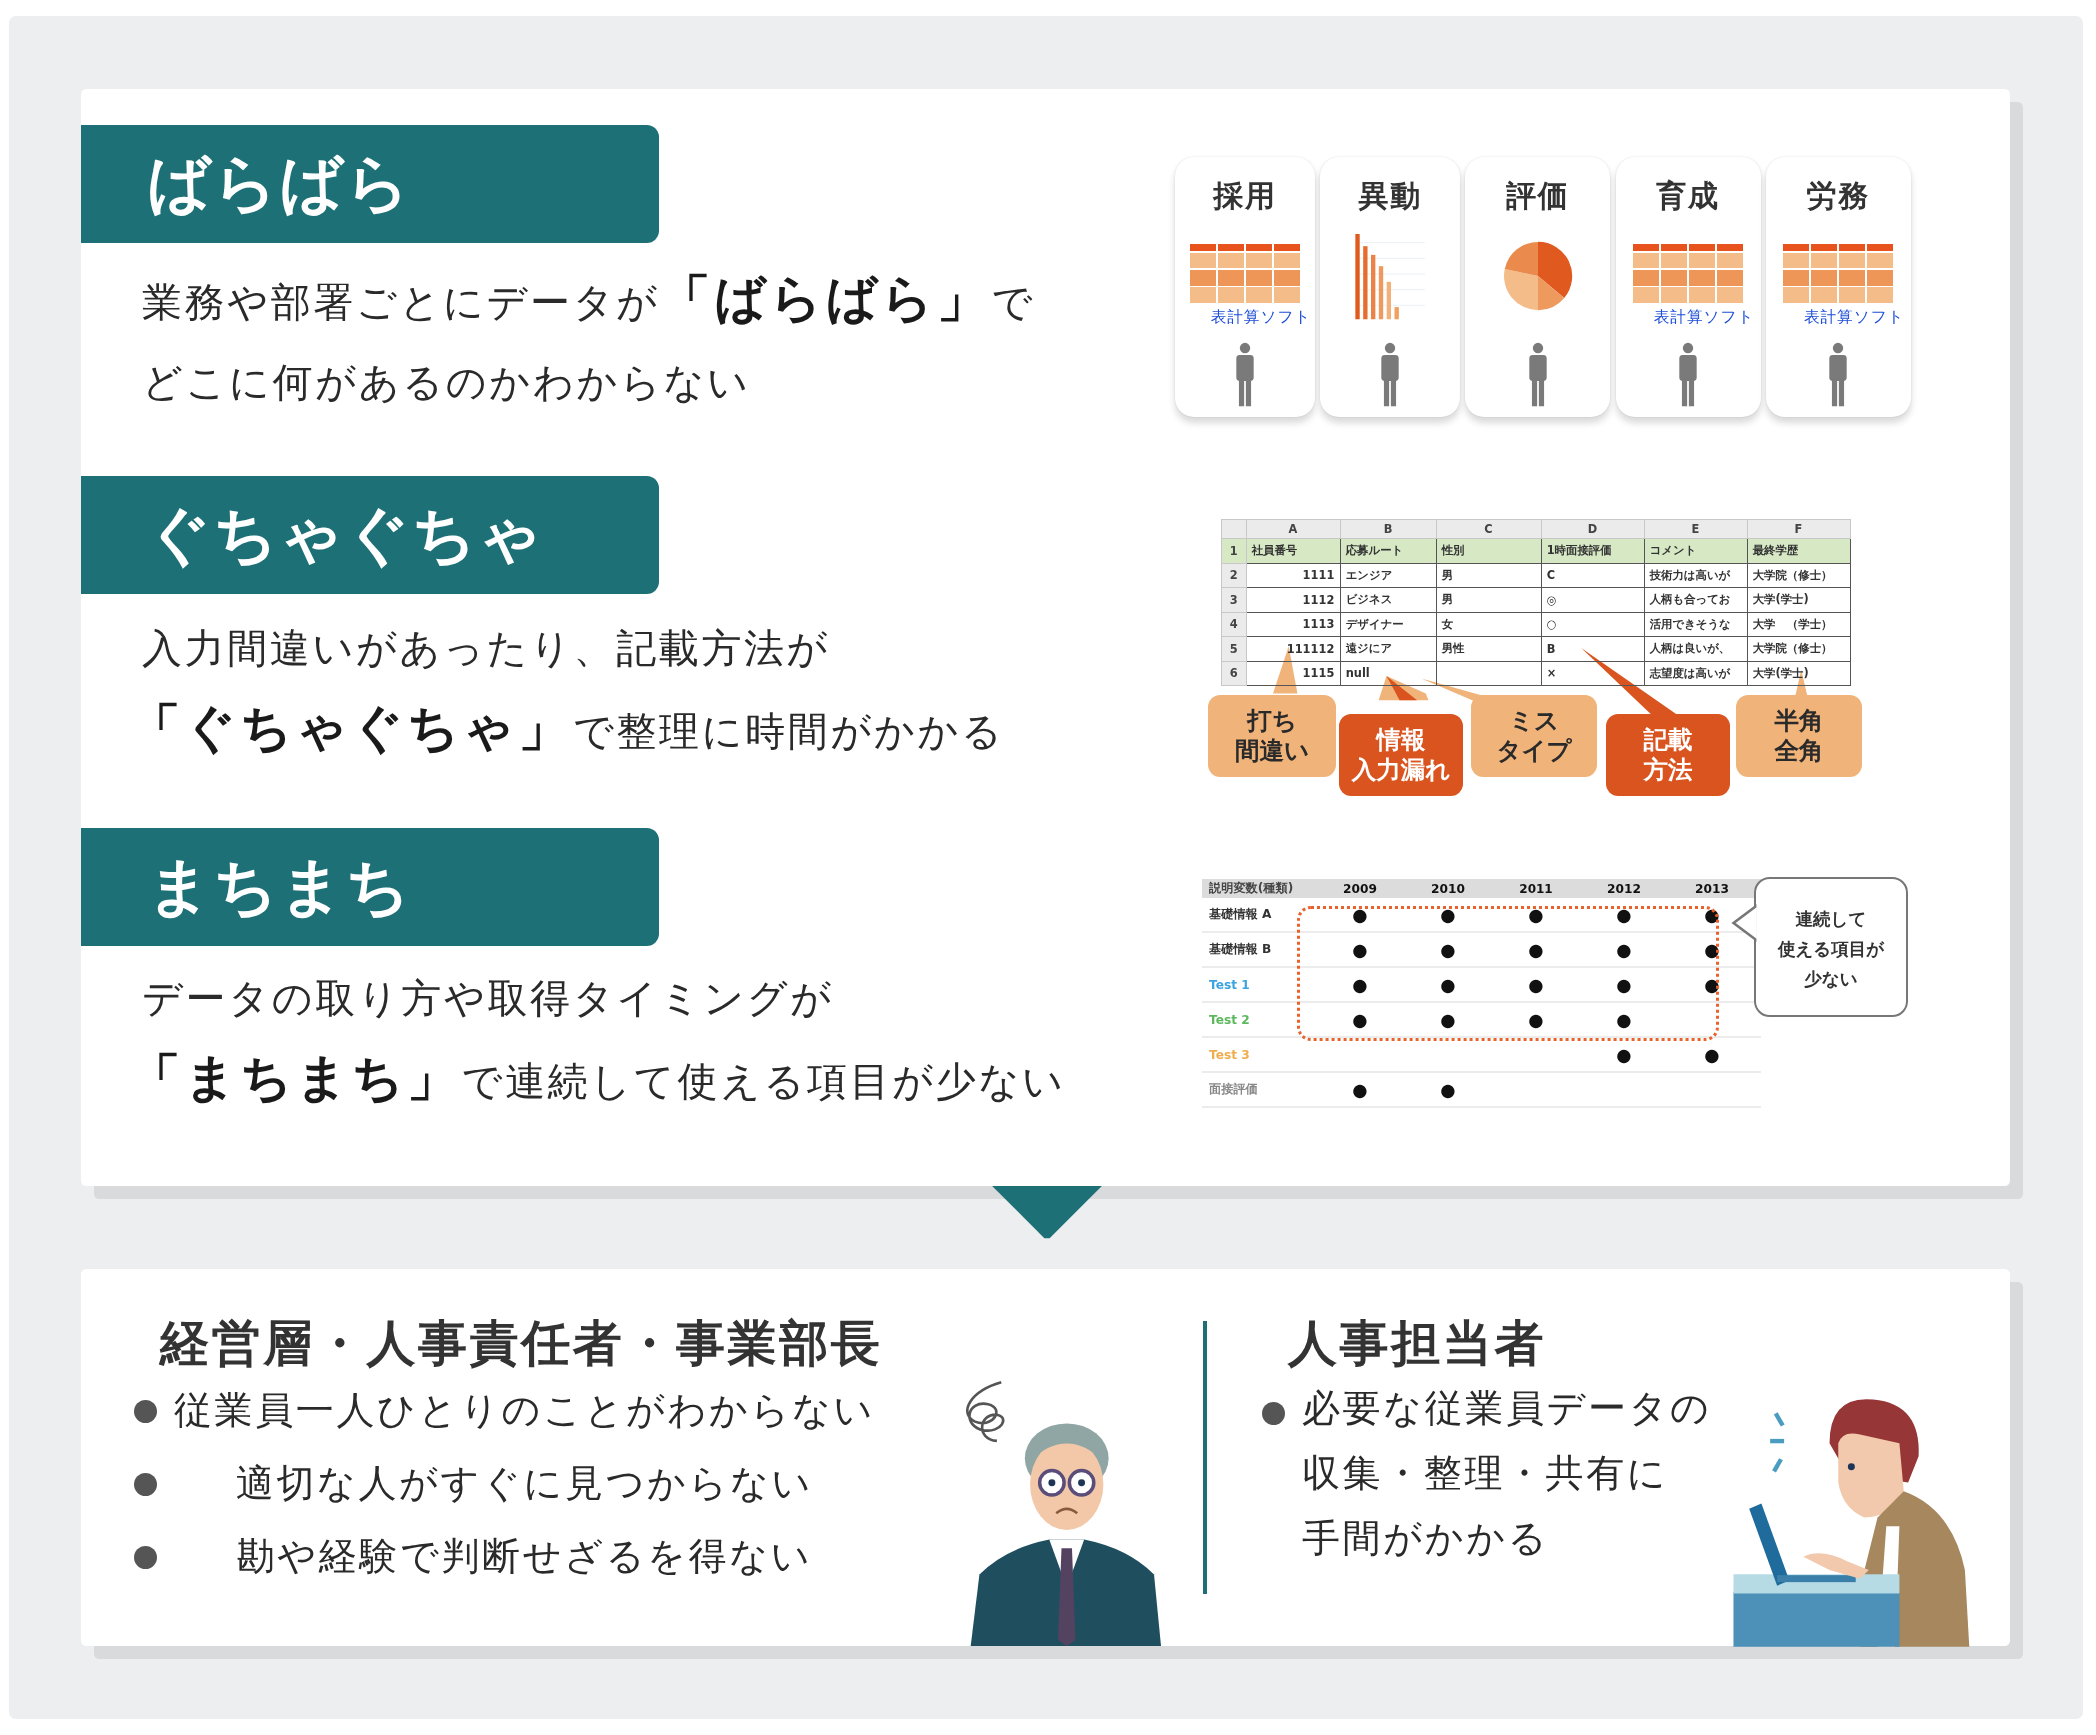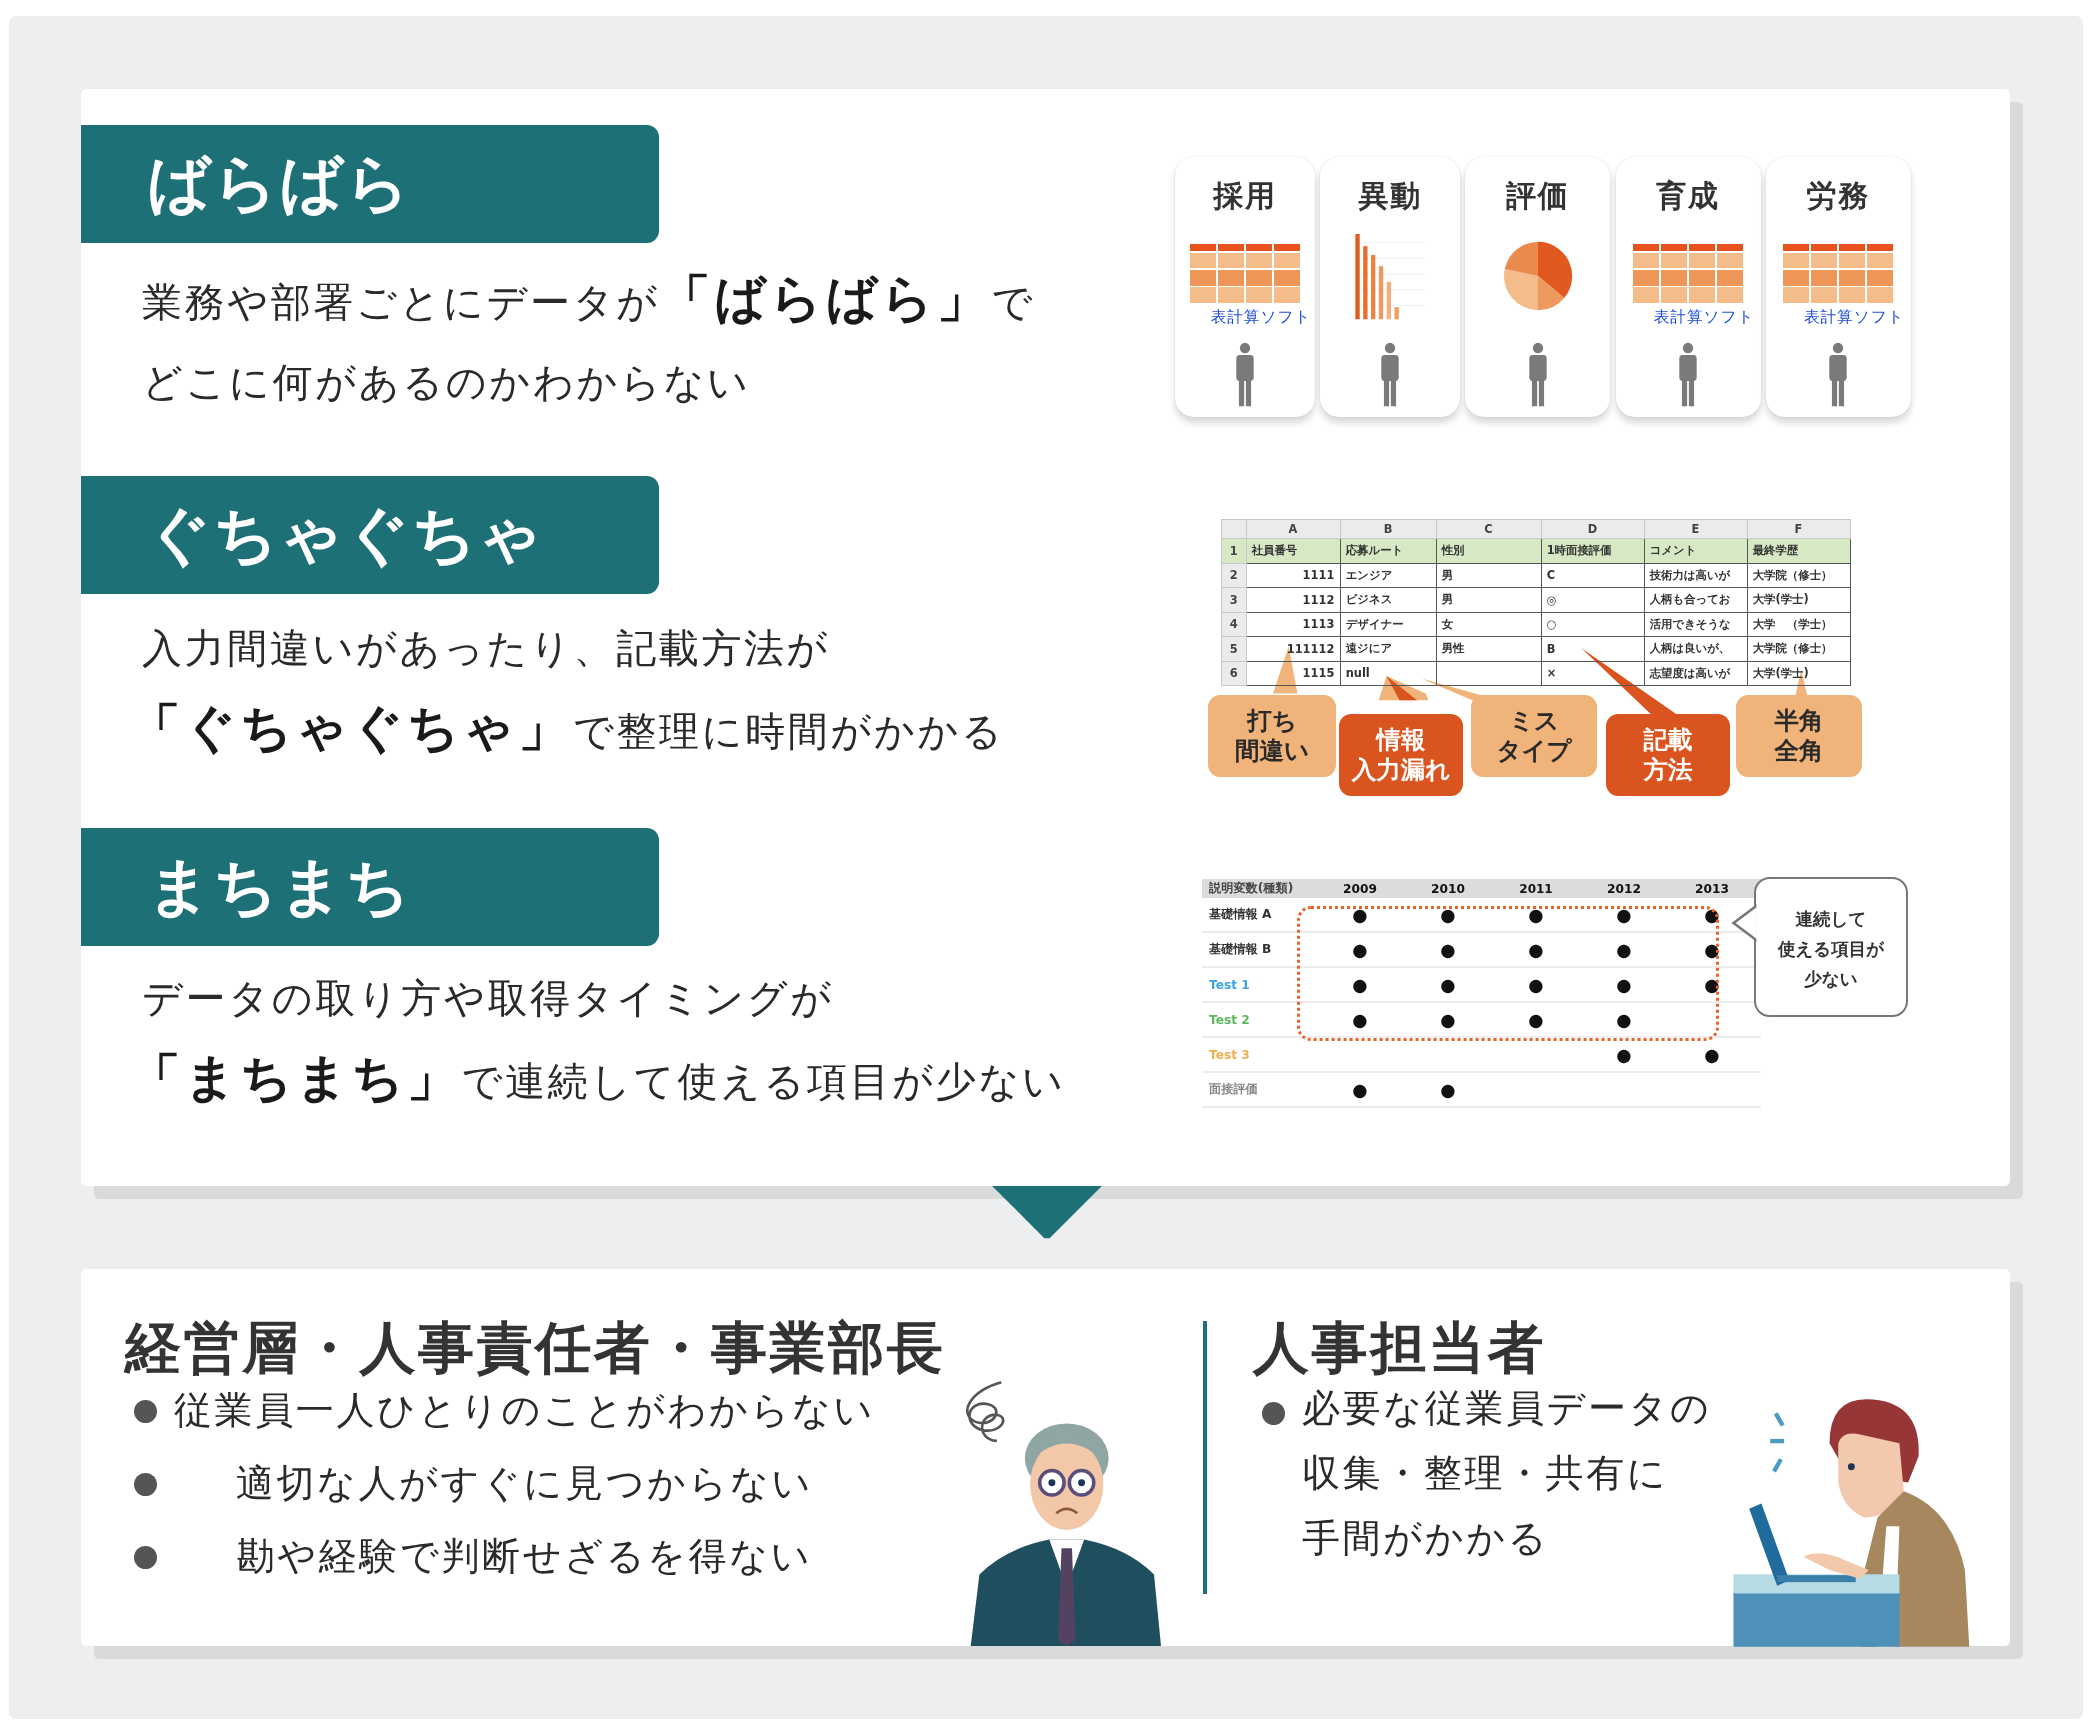--- a/index.html
+++ b/index.html
@@ -53,21 +53,21 @@
   .tl-label { width: 114px; padding-left: 7px; }
   .tl-cell { width: 88px; text-align: center; font-size: 17.5px; color: #111; }
   .tl-dash { position: absolute; left: 1218px; top: 819px; width: 422px; height: 135px; border: 3.5px dotted #e8622a; border-radius: 14px; }
   .tl-bubble { position: absolute; left: 1673px; top: 790px; width: 154px; height: 140px; border: 2.6px solid #777; border-radius: 15.7px; background: #fff; font-size: 17.5px; font-weight: bold; color: #333; text-align: center; line-height: 30px; padding-top: 24.5px; }
   .tl-bubble-tail { position: absolute; left: 1653px; top: 821px; }
 
   
   .connector { position: absolute; left: 992px; top: 1186px; }
 
   
-  .bot-title { position: absolute; font-size: 56px; font-weight: bold; color: #333; letter-spacing: 2.6px; white-space: nowrap; }
+  .bot-title { position: absolute; font-size: 49px; font-weight: bold; color: #333; letter-spacing: 2.6px; white-space: nowrap; margin-left: 35px; }
   .bullet-list { position: absolute; list-style: none; }
   .bullet-list li { font-size: 38px; line-height: 73px; color: #2a2a2a; letter-spacing: 2.6px; position: relative; padding-left: 49px; white-space: nowrap; }
   .bullet-list li::before { content: ""; position: absolute; left: 8.7px; top: 26px; width: 23px; height: 23px; border-radius: 50%; background: #555; }
   .bullet-list.multi li { line-height: 65px; }
   .divider { position: absolute; left: 1122px; top: 52px; width: 3.5px; height: 273px; background: #1d7176; }
 </style>
 <style>.bullet-list li.cont::before{display:none;}</style></head>
 <body>
 
 <div class="outer"></div>

